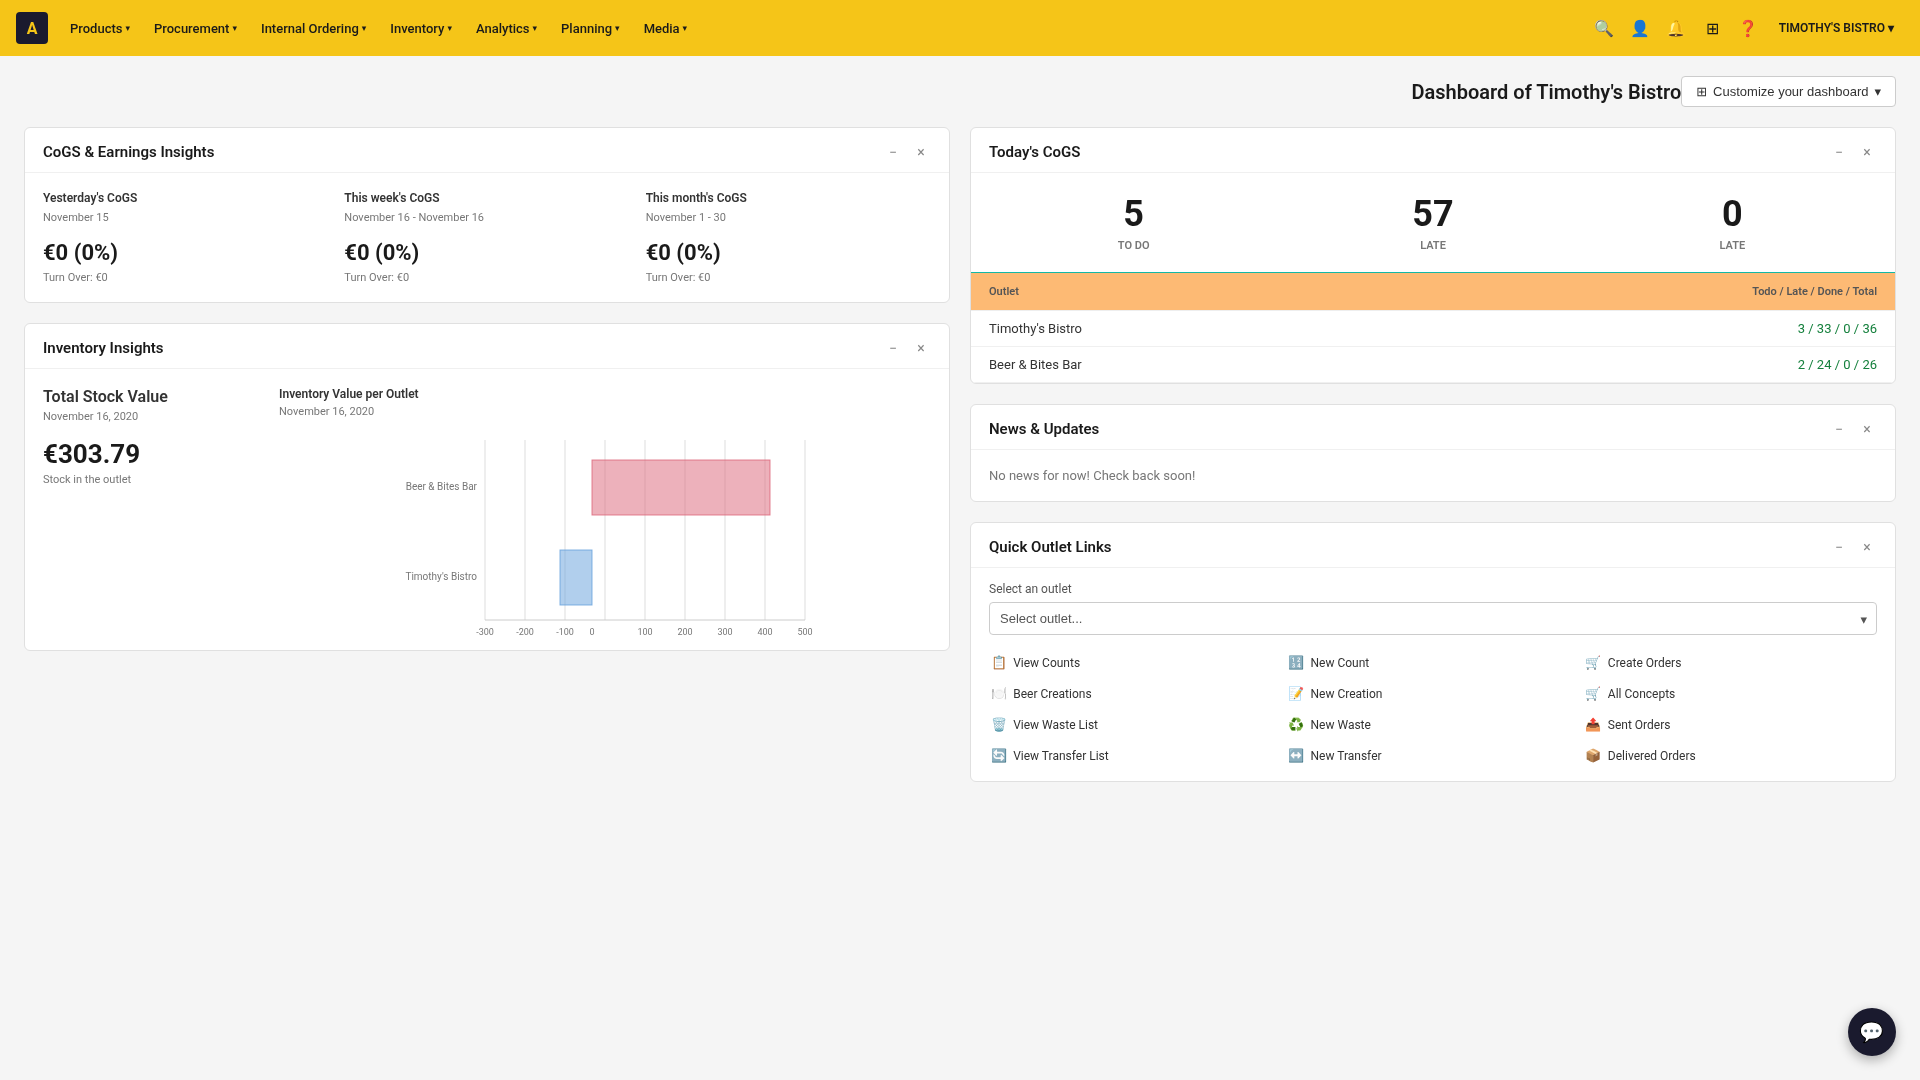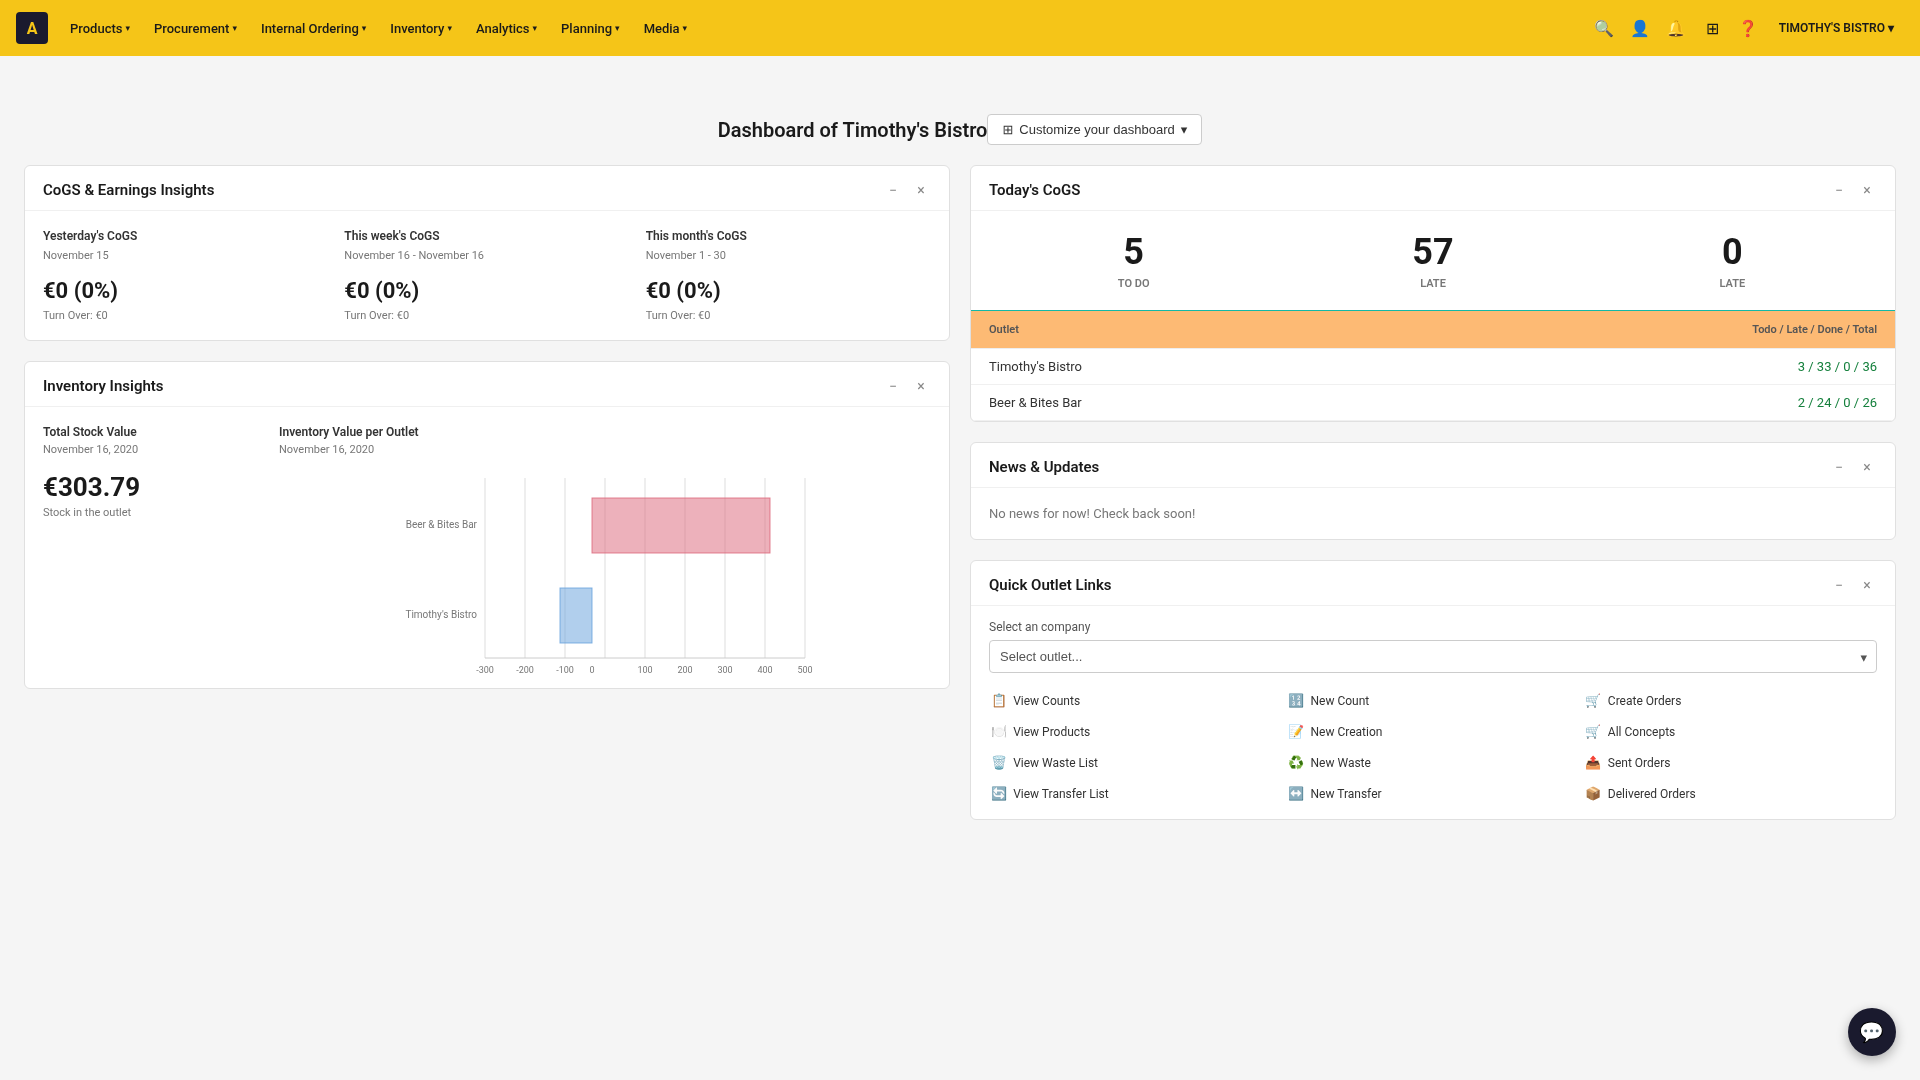--- a/index.html
+++ b/index.html
@@ -52,23 +52,22 @@
       display: flex; align-items: center; gap: 4px;
     }
 
     
     .main-content {
       padding: 20px 24px;
     }
     .page-header {
       display: flex;
       align-items: center;
-      justify-content: center;
+      justify-content: flex-end;
       margin-bottom: 20px;
-      margin-top: 38px;
     }
     .page-title {
       font-size: 20px;
       font-weight: 600;
       color: #1a1a1a;
     }
     .customize-btn {
       display: flex; align-items: center; gap: 6px;
       padding: 7px 14px;
       border: 1px solid #ccc;
@@ -124,21 +123,21 @@
     .cogs-item { display: flex; flex-direction: column; gap: 6px; }
     .cogs-label { font-size: 12px; font-weight: 600; color: #333; }
     .cogs-date { font-size: 11px; color: #777; }
     .cogs-value { font-size: 22px; font-weight: 700; color: #1a1a1a; margin-top: 10px; }
     .cogs-turnover { font-size: 11px; color: #777; }
 
     
     .inventory-body { padding: 18px 18px 0; }
     .inventory-grid { display: grid; grid-template-columns: 220px 1fr; gap: 16px; }
     .inv-stock { display: flex; flex-direction: column; gap: 4px; }
-    .inv-stock-label { font-size: 12px; font-weight: 600; color: #333; }
+    .inv-stock-label { font-size: 16px; font-weight: 600; color: #333; }
     .inv-stock-date { font-size: 11px; color: #777; }
     .inv-stock-value { font-size: 26px; font-weight: 700; color: #1a1a1a; margin-top: 12px; }
     .inv-stock-sub { font-size: 11px; color: #777; }
     .inv-chart-section { display: flex; flex-direction: column; gap: 4px; }
     .inv-chart-label { font-size: 12px; font-weight: 600; color: #333; }
     .inv-chart-date { font-size: 11px; color: #777; }
 
     
     .bar-chart-container {
       margin-top: 8px;
@@ -429,21 +428,21 @@
 
       <div class="card">
         <div class="card-header">
           <span class="card-title">Quick Outlet Links</span>
           <div class="card-controls">
             <span class="card-ctrl-btn">−</span>
             <span class="card-ctrl-btn">×</span>
           </div>
         </div>
         <div class="quick-body">
-          <div class="quick-select-label">Select an company</div>
+          <div class="quick-select-label">Select an outlet</div>
           <div class="quick-select-wrapper">
             <select>
               <option value="">Select outlet...</option>
             </select>
             <span class="quick-select-arrow">▾</span>
           </div>
           <div class="quick-links-grid">
 
             <div class="quick-link-item">
               <span class="quick-link-icon">📋</span>
@@ -453,21 +452,21 @@
               <span class="quick-link-icon">🔢</span>
               <span>New Count</span>
             </div>
             <div class="quick-link-item">
               <span class="quick-link-icon">🛒</span>
               <span>Create Orders</span>
             </div>
 
             <div class="quick-link-item">
               <span class="quick-link-icon">🍽️</span>
-              <span>View Products</span>
+              <span>Beer Creations</span>
             </div>
             <div class="quick-link-item">
               <span class="quick-link-icon">📝</span>
               <span>New Creation</span>
             </div>
             <div class="quick-link-item">
               <span class="quick-link-icon">🛒</span>
               <span>All Concepts</span>
             </div>
 

